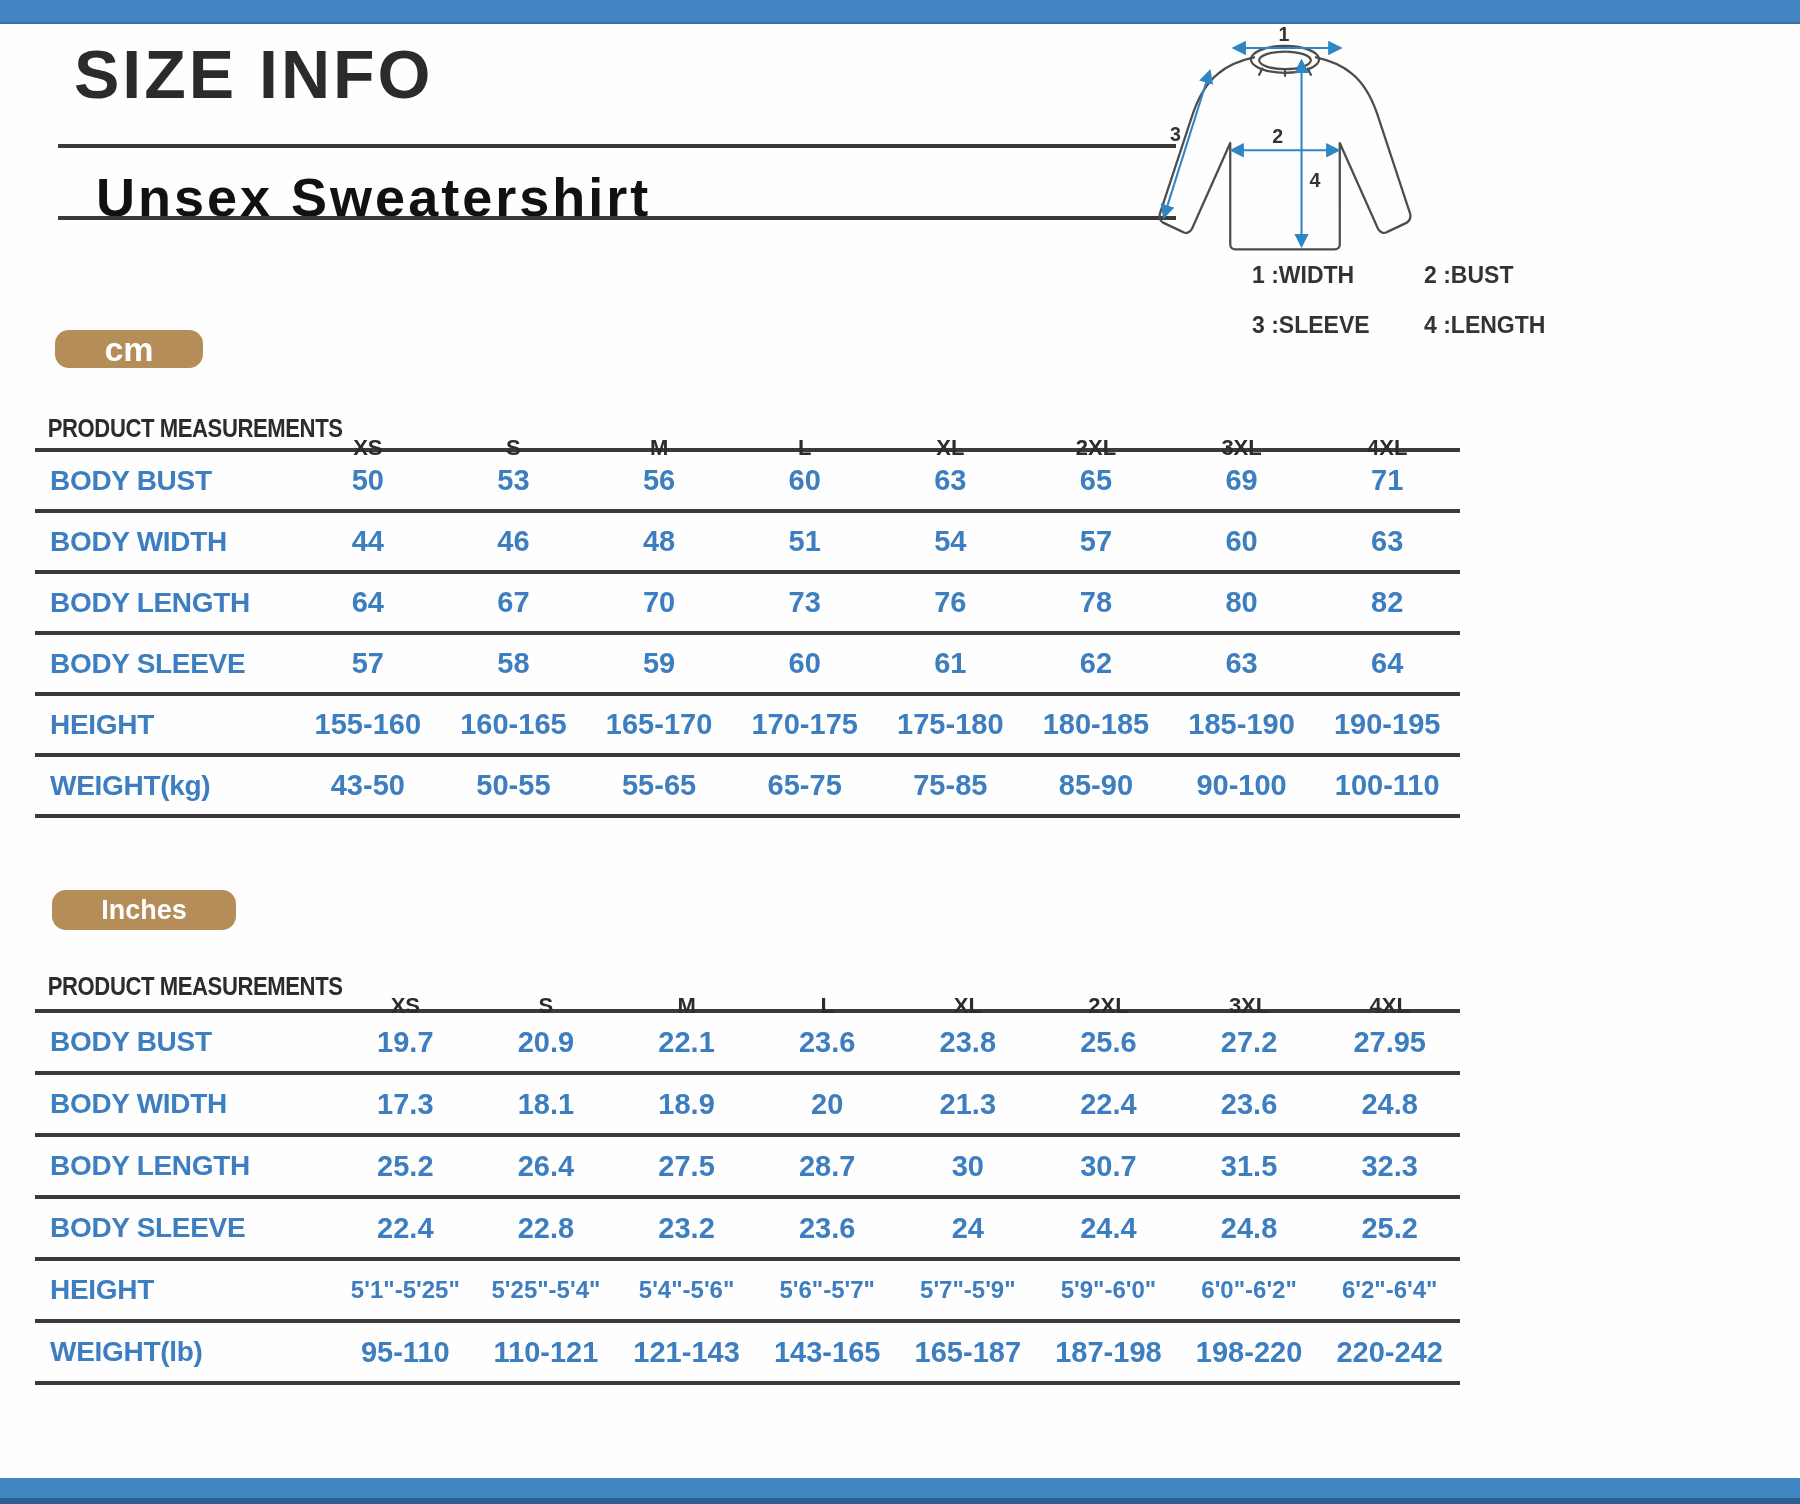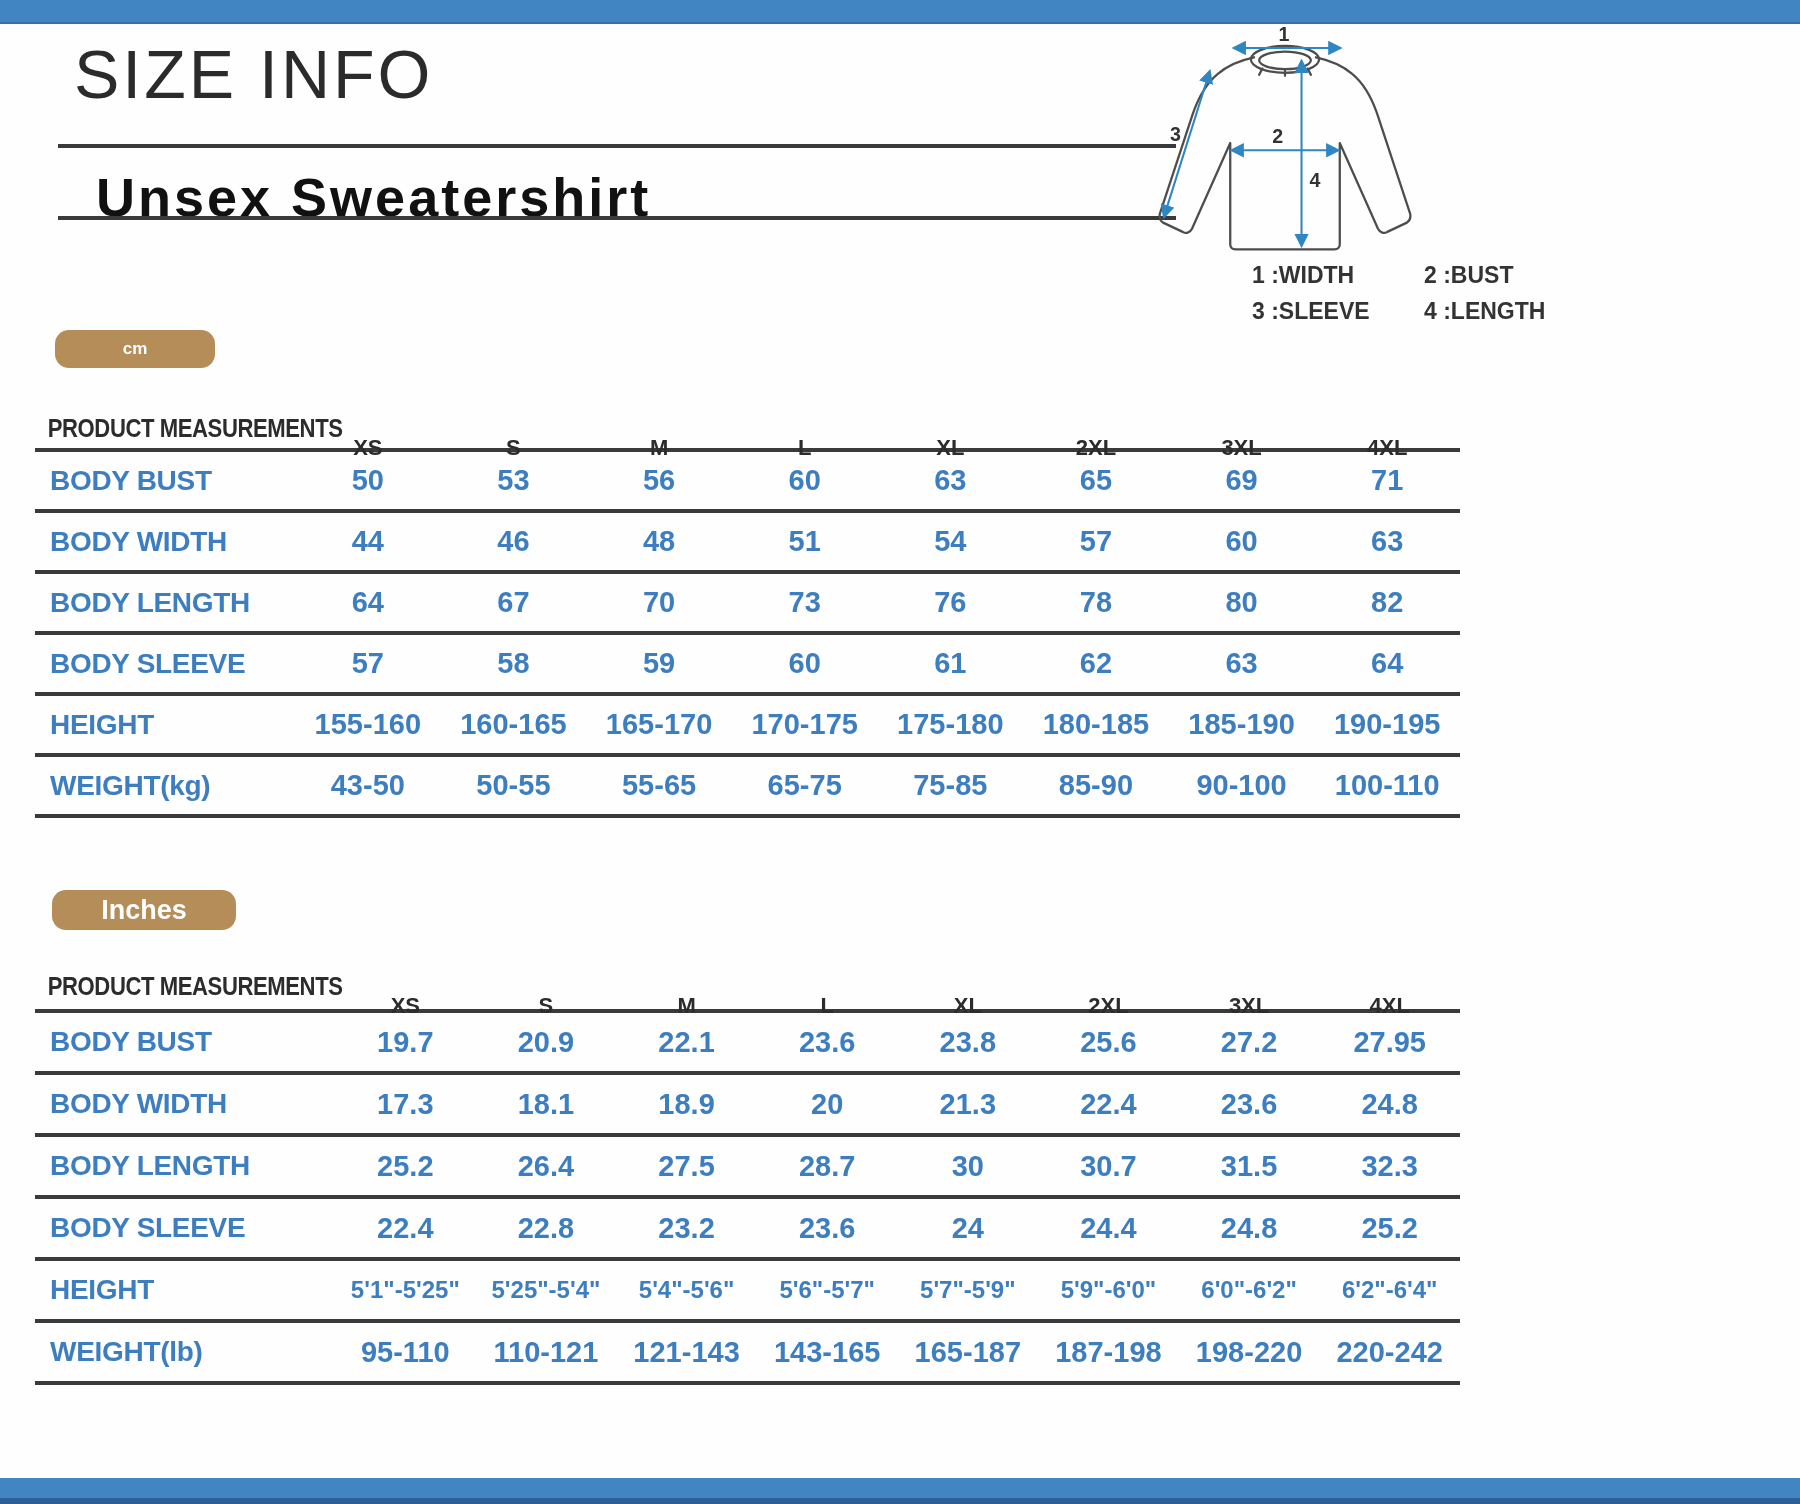--- a/index.html
+++ b/index.html
@@ -5,41 +5,41 @@
   html,body{margin:0;padding:0;background:#ffffff;}
   .page{
     position:relative;width:1800px;height:1504px;background:#fefefe;overflow:hidden;
     font-family:"Liberation Sans",sans-serif;color:#2b2b2b;
   }
   
   .top-bar{position:absolute;left:0;top:0;width:100%;height:24px;background:#4285c3;border-bottom:2px solid #3a6da3;box-sizing:border-box;}
   .bottom-bar{position:absolute;left:0;top:1478px;width:100%;height:26px;background:#4285c3;border-bottom:6px solid #2d5f93;box-sizing:border-box;}
 
   
-  .title{position:absolute;left:74px;top:40px;margin:0;font-size:68px;line-height:1;font-weight:400;letter-spacing:3px;color:#2b2b2b;}
+  .title{position:absolute;left:74px;top:40px;margin:0;font-size:68px;line-height:1;font-weight:700;letter-spacing:3px;color:#2b2b2b;}
   .rule{position:absolute;left:58px;width:1118px;height:4px;background:#3a3a3a;}
   .rule1{top:144px;}
   .rule2{top:216px;}
   .subtitle{position:absolute;left:80px;top:152px;margin:16px;font-size:54px;line-height:1.1;font-weight:bold;letter-spacing:3px;color:#111;}
 
   
   .shirt-wrap{position:absolute;left:1130px;top:24px;width:310px;height:236px;}
   .shirt-wrap svg{width:100%;height:100%;}
   .legend{
     position:absolute;left:1252px;top:262px;width:310px;
-    display:grid;grid-template-columns:172px auto;row-gap:9px;
+    display:grid;grid-template-columns:172px auto;row-gap:23px;
     font-size:23px;font-weight:bold;color:#333;white-space:nowrap;
   }
 
   
   .badge{
     position:absolute;background:#b48d58;color:#fff;font-weight:bold;
     display:flex;align-items:center;justify-content:center;border-radius:14px;
   }
-  .badge-cm{left:55px;top:330px;width:160px;height:38px;font-size:17px;}
+  .badge-cm{left:55px;top:330px;width:148px;height:38px;font-size:34px;}
   .badge-in{left:52px;top:890px;width:184px;height:40px;font-size:27px;}
 
   
   .table{position:absolute;left:35px;width:1425px;}
   .table-cm{top:395px;--label-w:260px;}
   .table-in{top:953px;--label-w:300px;}
   .t-head,.t-row{
     display:grid;grid-template-columns:var(--label-w) repeat(8,1fr);
     align-items:center;border-bottom:4px solid #3a3a3a;box-sizing:border-box;
   }

